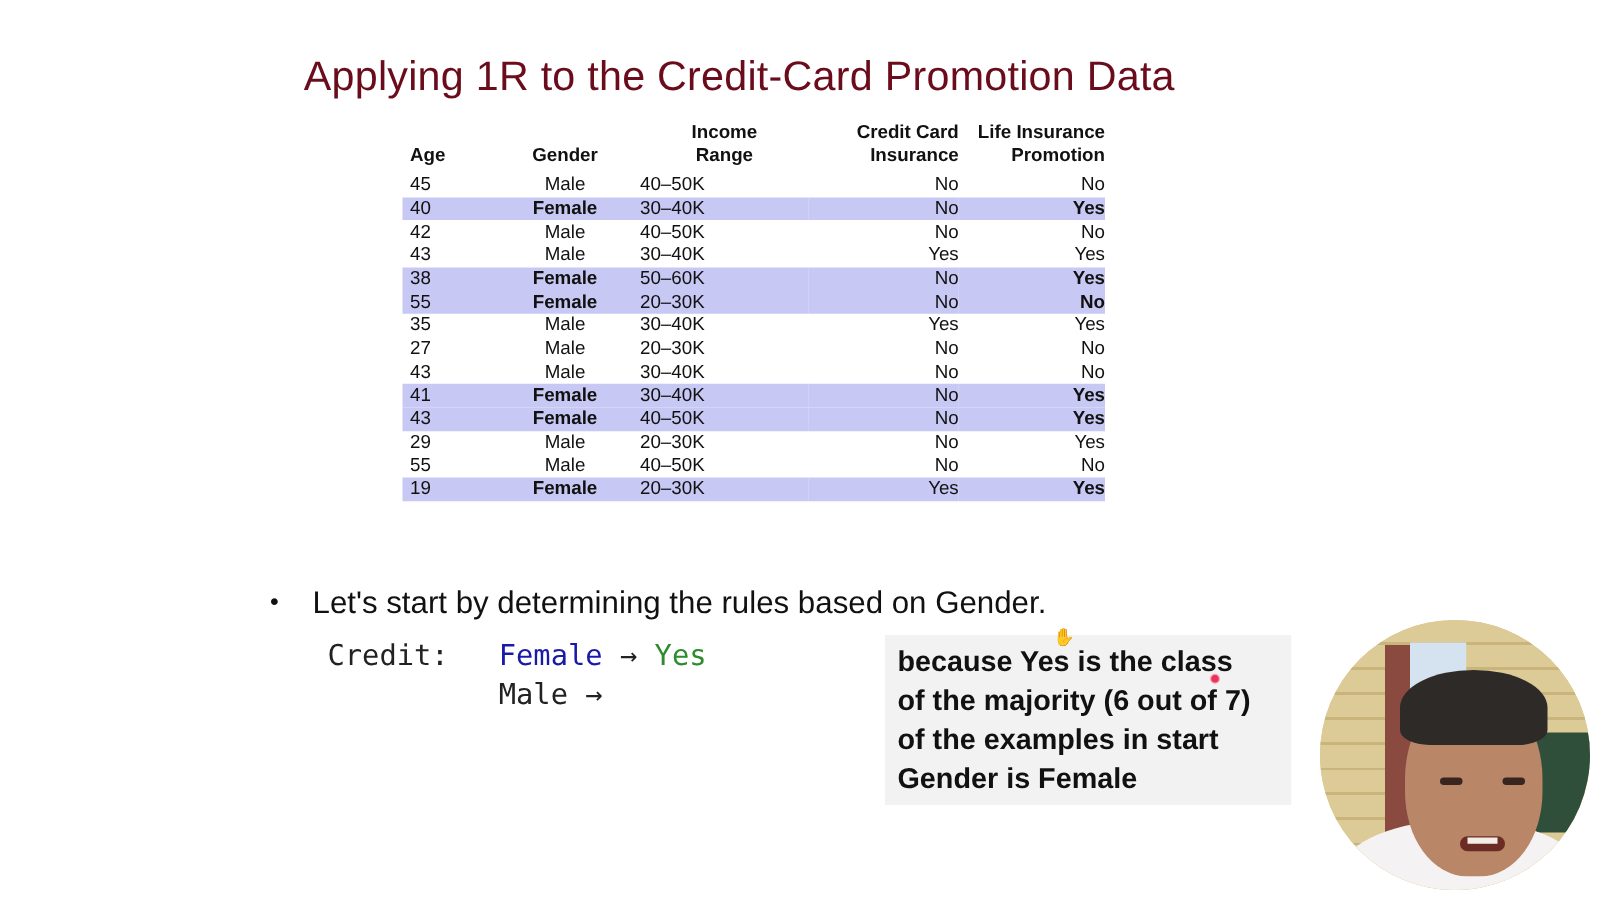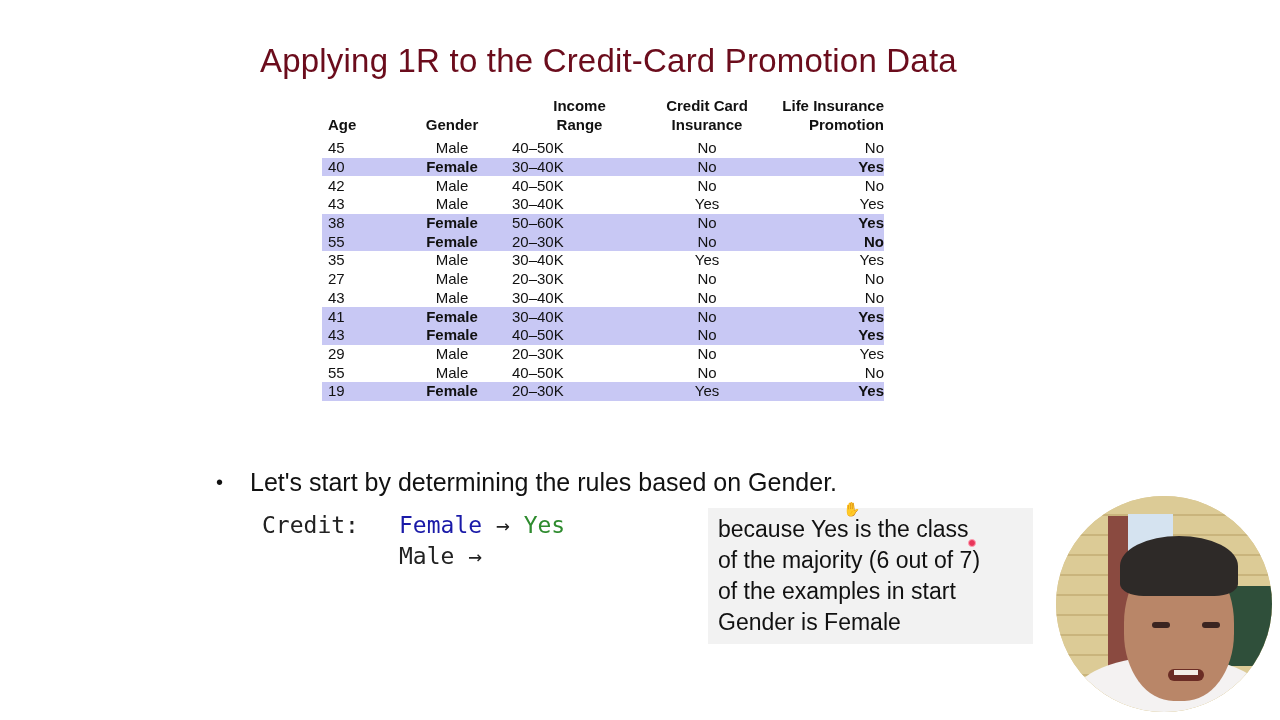--- a/index.html
+++ b/index.html
@@ -2,40 +2,40 @@
 <html><head>
   <meta charset="utf-8">
   <style>
     * { box-sizing: border-box; margin: 0; padding: 0; }
     html, body { width: 1280px; height: 720px; overflow: hidden; background: #ffffff; }
     body { position: relative; font-family: "Liberation Sans", sans-serif; color: #111; }
 
     .slide { position: absolute; left: 0; top: 0; width: 1280px; height: 720px; background: #fff; }
 
     .title {
-      position: absolute; left: 260px; top: 42px;
+      position: absolute; left: 243px; top: 42px;
       font-size: 33px; color: #6b0c1c; letter-spacing: 0.2px; white-space: nowrap;
     }
 
     .data-table {
       position: absolute; left: 322px; top: 96px; width: 562px;
       border-collapse: collapse; font-size: 15px;
     }
     .data-table th {
       font-weight: bold; font-size: 15px; line-height: 19px; vertical-align: bottom;
       padding: 0 0 5px 0; color: #111;
     }
     .data-table td { height: 18.7px; line-height: 18px; padding: 0; color: #111; }
     .data-table tr.hl td { background: #c8c8f4; }
     .data-table tr.hl td.gender { font-weight: bold; }
     .col-age { width: 70px; text-align: left; padding-left: 6px !important; }
     th.col-age { text-align: left; }
     .col-gender { width: 120px; text-align: center; }
     .col-income { width: 135px; }
-    .col-cci { width: 120px; text-align: center; }
+    .col-cci { width: 120px; text-align: right; }
     .col-life { width: 117px; text-align: right; padding-left: 28px !important; margin-left: 12px; }
     .yes-green { color: #2e8b2e; font-weight: bold; }
     .no-red { color: #c8001e; font-weight: bold; }
 
     .bullet {
       position: absolute; left: 216px; top: 448px; font-size: 25px; color: #111; white-space: nowrap; margin-top: 20px;
     }
     .bullet .dot { display: inline-block; width: 34px; font-size: 20px; vertical-align: 2px; }
 
     .rule-block {
@@ -44,21 +44,21 @@
     }
     .rule-line { white-space: pre; height: 31px; }
     .rule-label { display: inline-block; width: 137px; }
     .female { color: #1a1aa8; }
     .yes-val { color: #2e8b2e; }
     .male-line { padding-left: 137px; }
 
     .note-box {
       position: absolute; left: 708px; top: 508px; width: 325px; height: 136px;
       background: #f2f2f2; padding: 6px 0 0 10px;
-      font-size: 23px; line-height: 31px; color: #111;
+      font-size: 23px; line-height: 31px; color: #111; font-weight: bold;
     }
 
     .cursor-hand { position: absolute; left: 843px; top: 501px; font-size: 14px; color: #444; }
     .pointer-dot {
       position: absolute; left: 968px; top: 539px; width: 8px; height: 8px; border-radius: 50%;
       background: #e8365a; border: 1px solid #ff9fb2;
     }
 
     .webcam {
       position: absolute; left: 1056px; top: 496px; width: 216px; height: 216px; border-radius: 50%;

